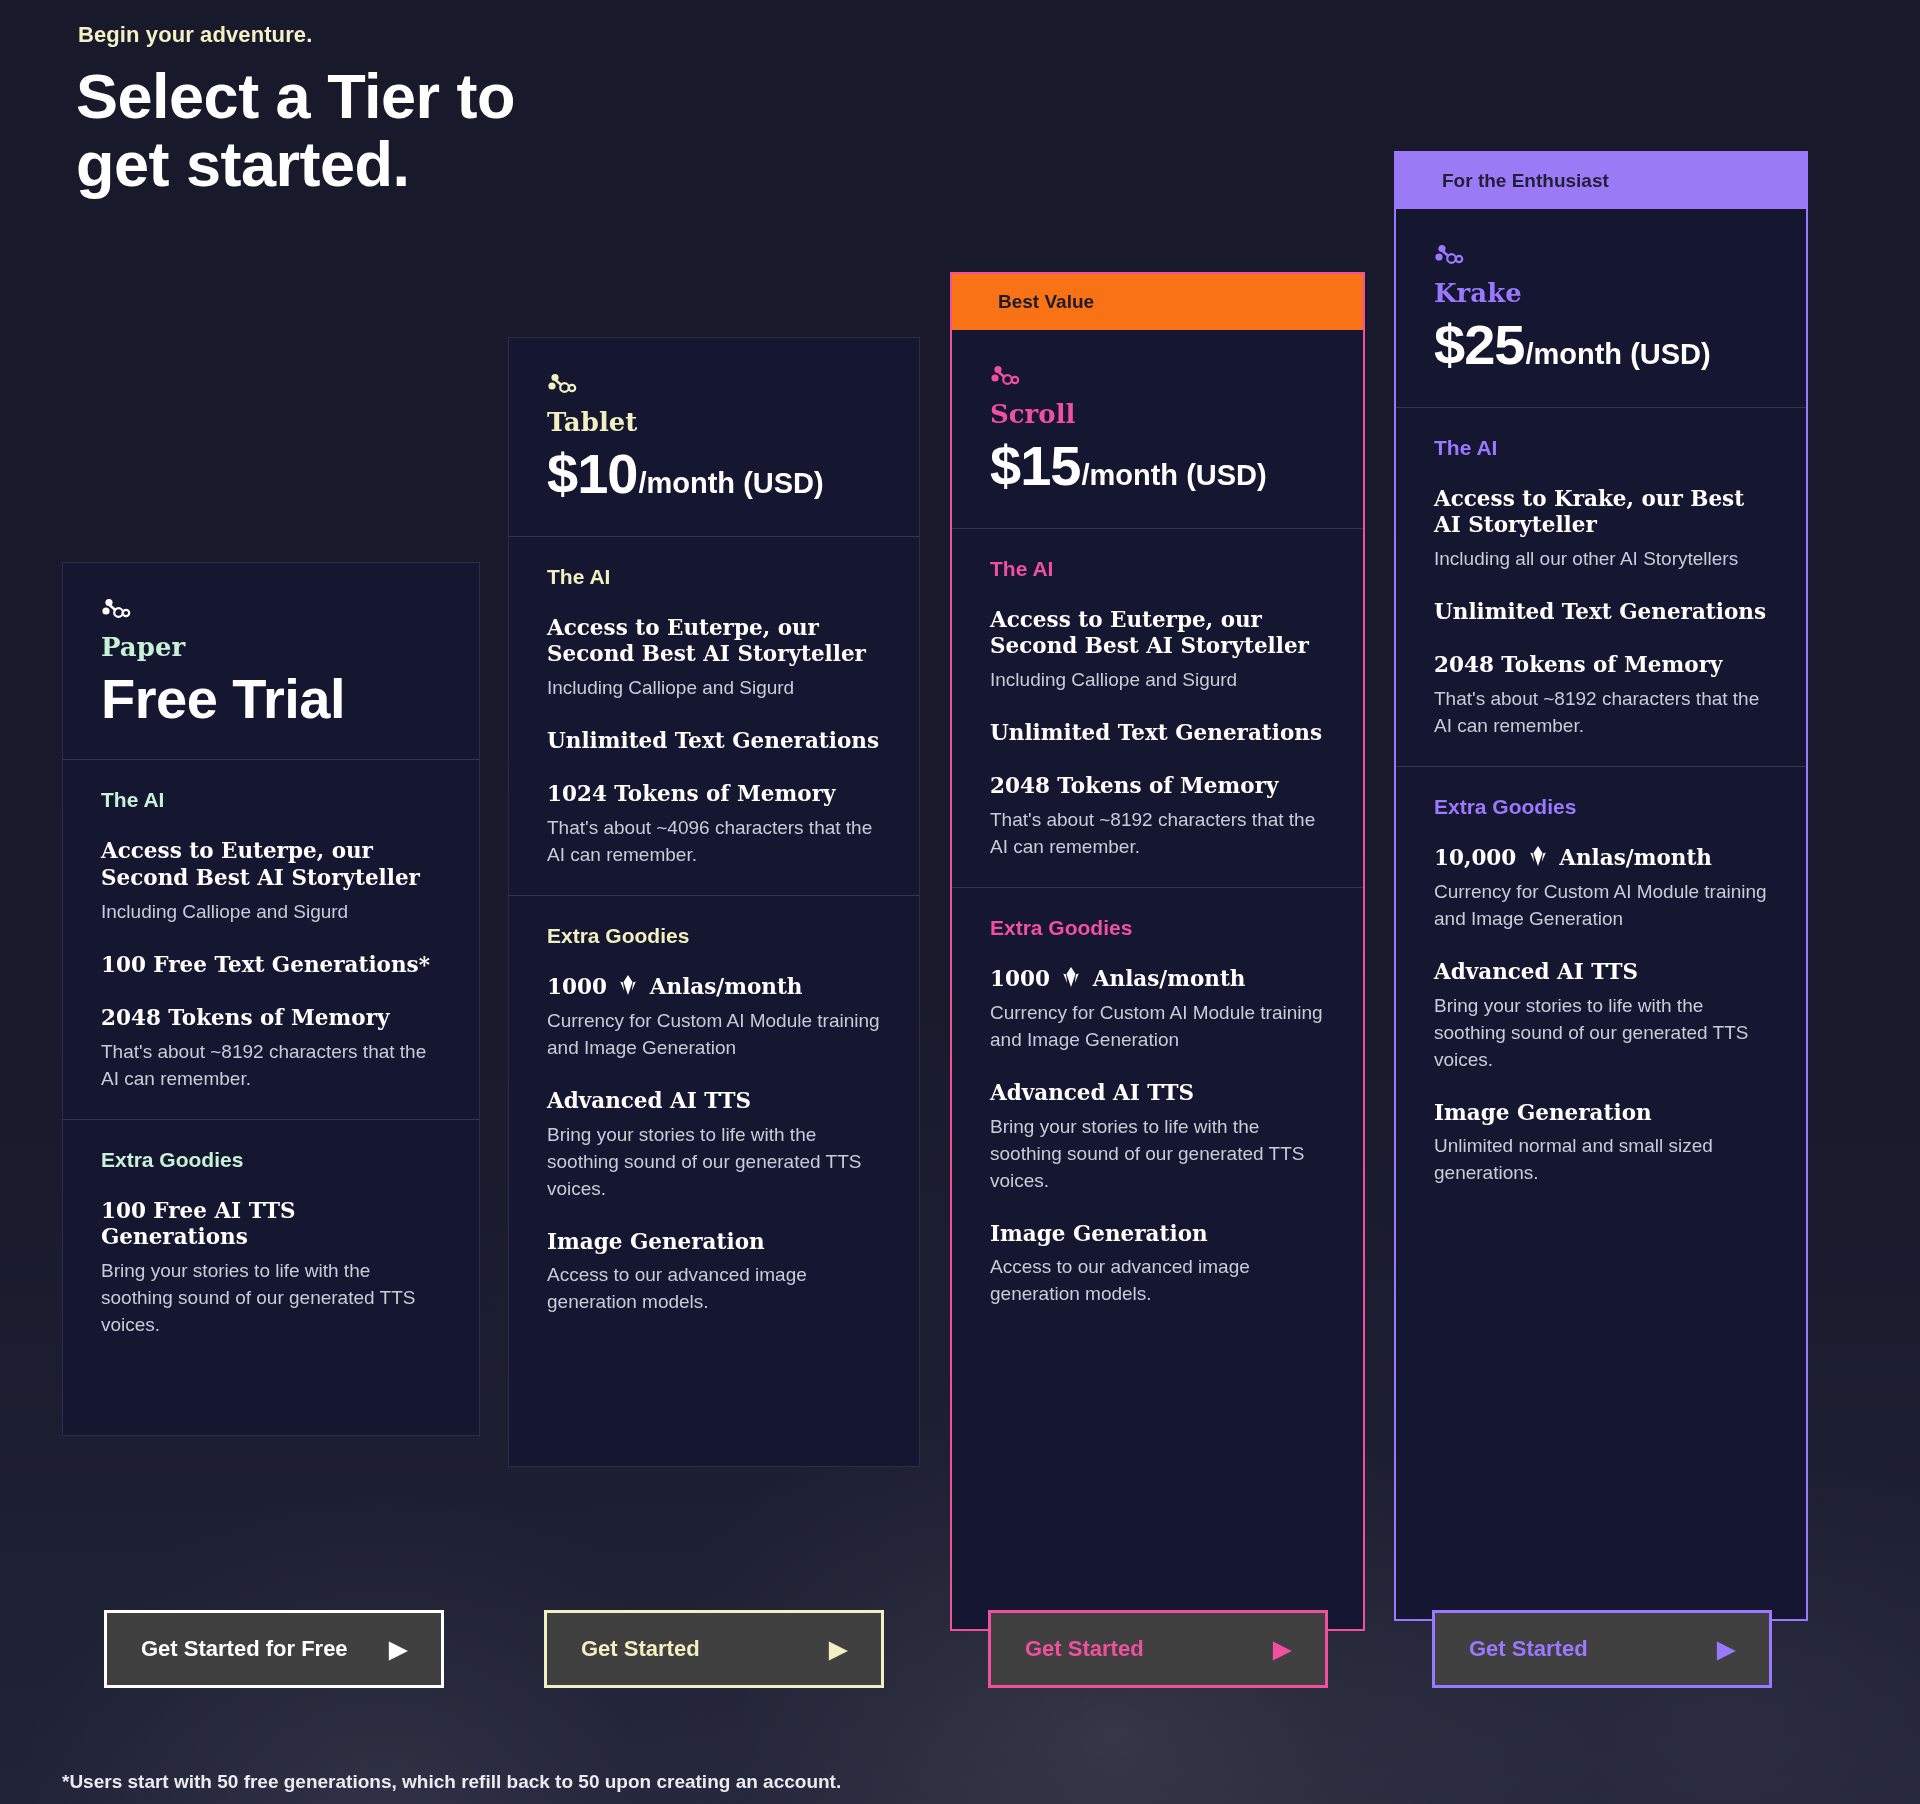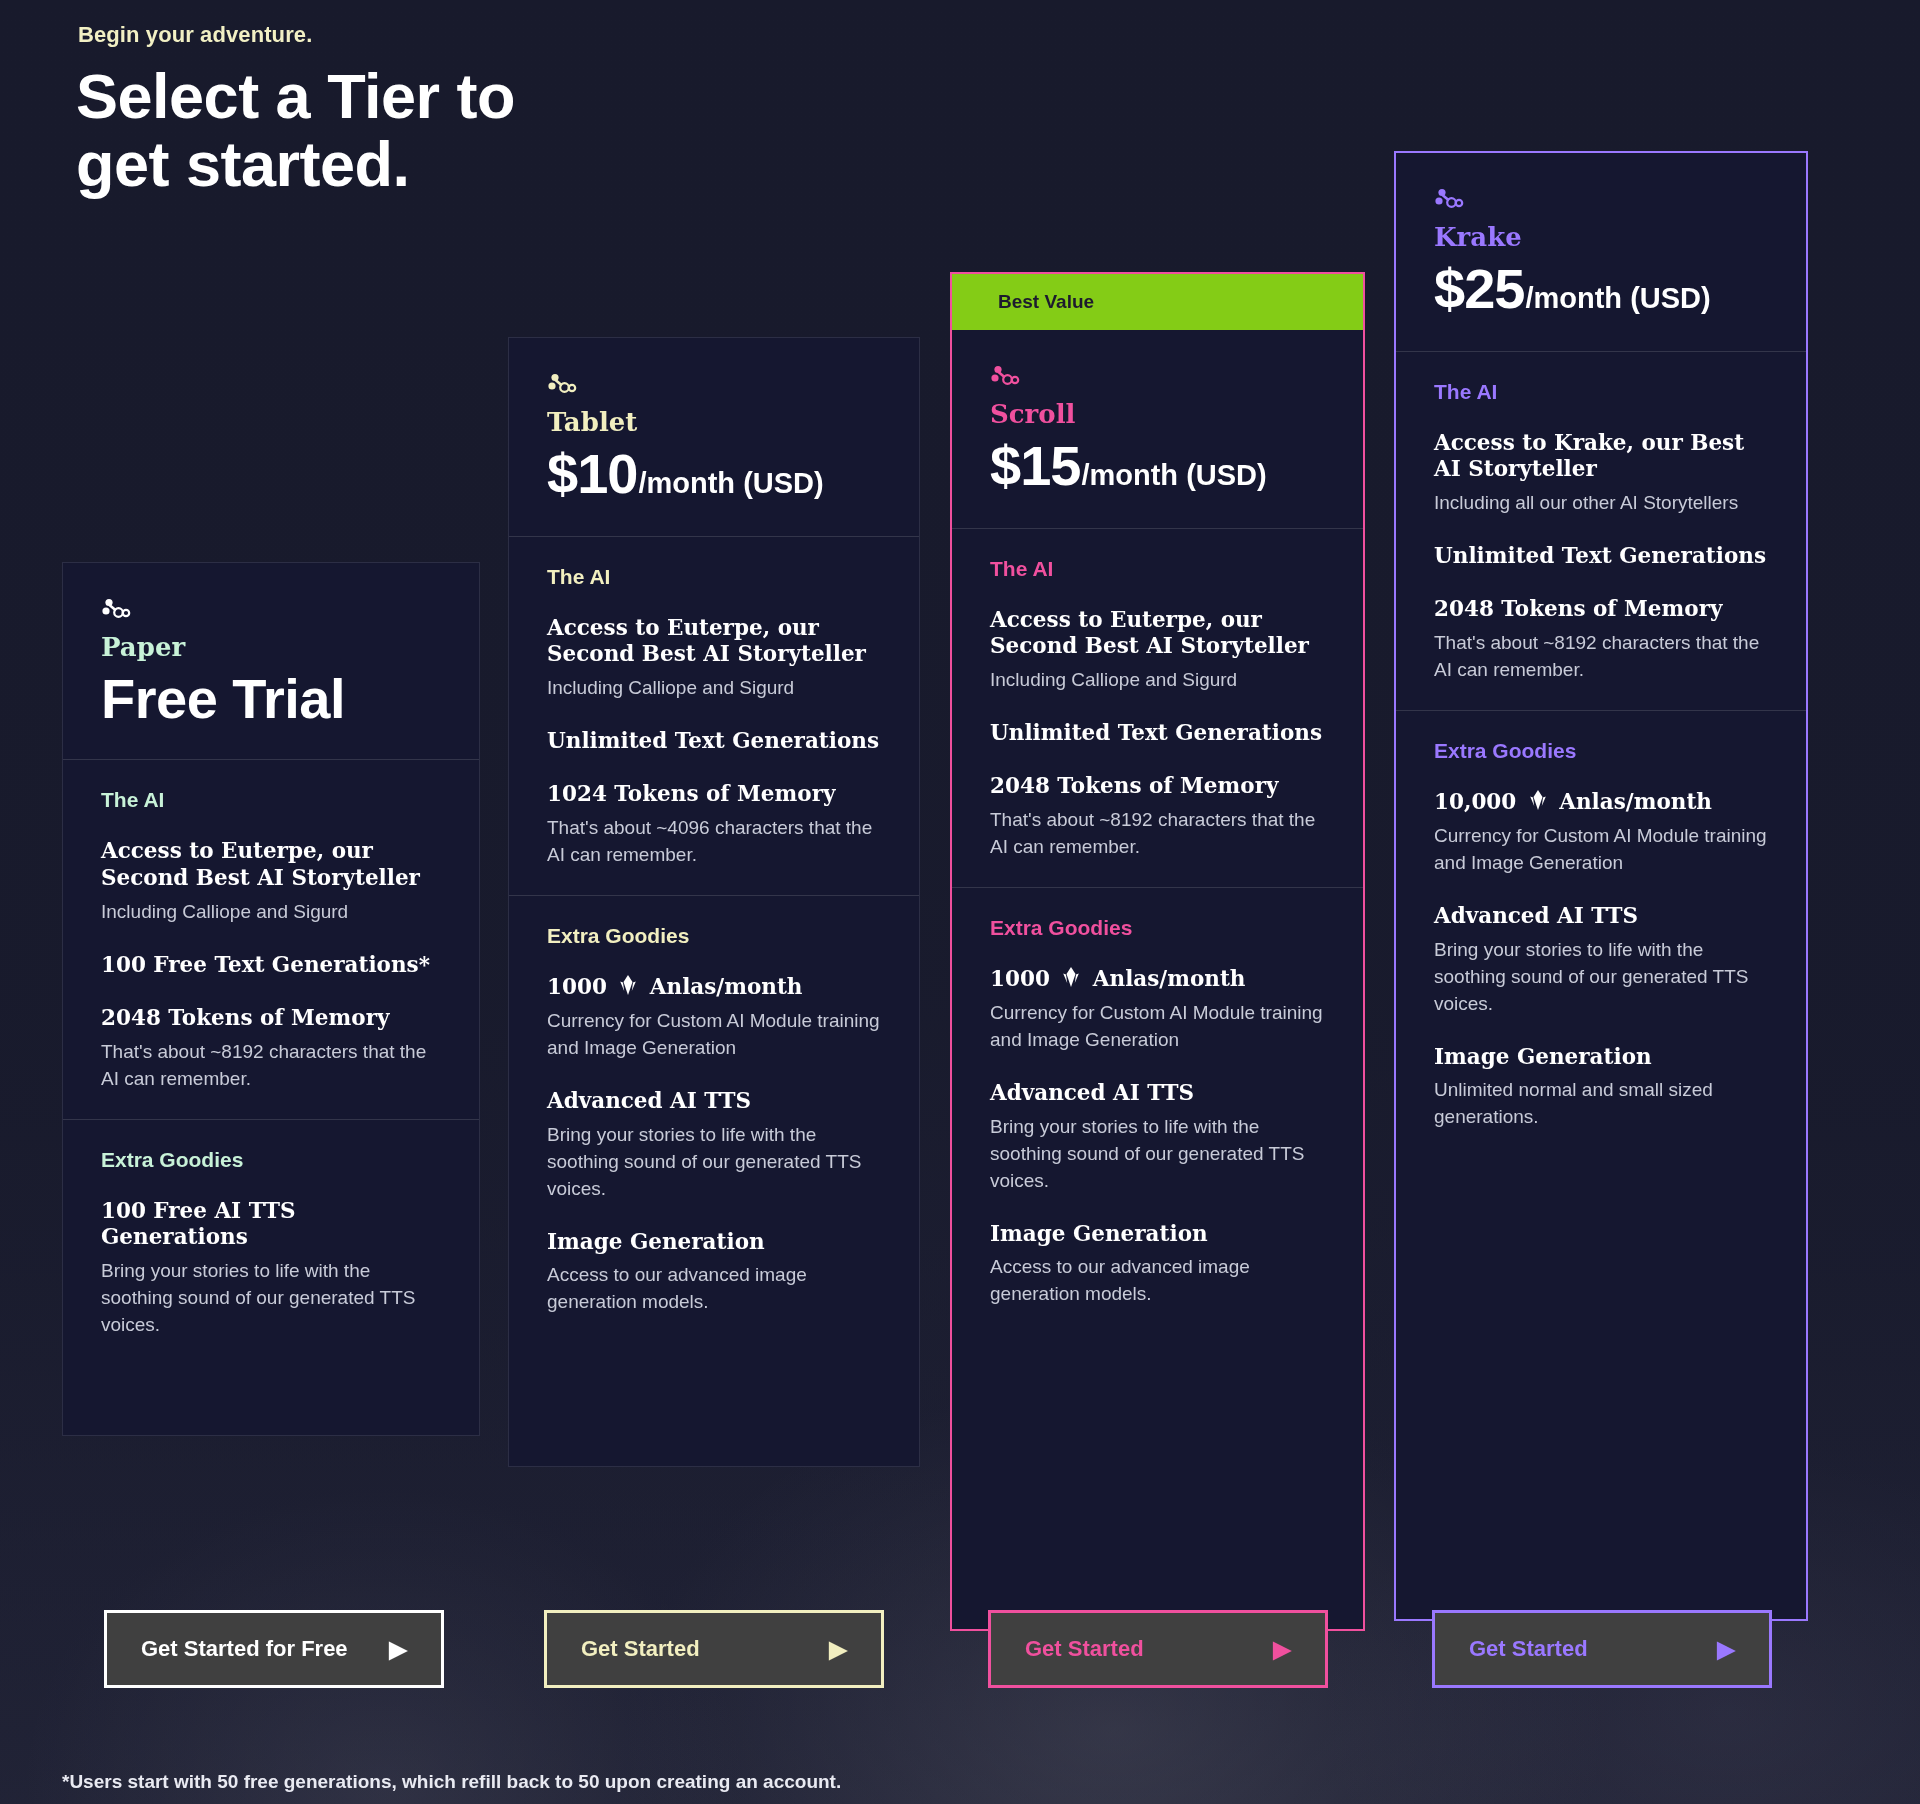--- a/index.html
+++ b/index.html
@@ -255,21 +255,21 @@
             <div class="feat-title">Image Generation</div>
             <div class="feat-sub">Access to our advanced image generation models.</div>
           </div>
         </div>
       </div>
       <div class="cta" style="left:544px;top:1610px;width:340px;border-color:#f2efc0;color:#f2efc0;">
         <span>Get Started</span>
         <span class="arrow">▶</span>
       </div>
       <div class="card" style="left:950px;top:272px;width:415px;height:1359px;border:2px solid #f0509e;">
-        <div class="ribbon" style="background:#84cc16;color:#1d1b2e;">
+        <div class="ribbon" style="background:#f97316;color:#1d1b2e;">
           <span>Best Value</span>
         </div>
         <div class="tier-head">
           <span class="tier-icon"><svg width="30" height="24" viewBox="0 0 30 24" fill="none">
               <circle cx="8" cy="5.5" r="3.6" fill="#f0509e"></circle>
               <circle cx="5" cy="14" r="3.6" fill="#f0509e"></circle>
               <path d="M8.5 8 L15 13.5" stroke="#f0509e" stroke-width="2.6"></path>
               <circle cx="17.5" cy="15.5" r="4.3" fill="none" stroke="#f0509e" stroke-width="2.2"></circle>
               <circle cx="25" cy="16" r="3.2" fill="none" stroke="#f0509e" stroke-width="2.2"></circle>
             </svg></span>
@@ -313,20 +313,23 @@
             <div class="feat-title">Image Generation</div>
             <div class="feat-sub">Access to our advanced image generation models.</div>
           </div>
         </div>
       </div>
       <div class="cta" style="left:988px;top:1610px;width:340px;border-color:#f0509e;color:#f0509e;">
         <span>Get Started</span>
         <span class="arrow">▶</span>
       </div>
       <div class="card" style="left:1394px;top:151px;width:414px;height:1470px;border:2px solid #9a78ff;">
+        <div class="ribbon" style="background:#9a7bf5;color:#231f3a;">
+          <span>For the Enthusiast</span>
+        </div>
         <div class="tier-head">
           <span class="tier-icon"><svg width="30" height="24" viewBox="0 0 30 24" fill="none">
               <circle cx="8" cy="5.5" r="3.6" fill="#9a78ff"></circle>
               <circle cx="5" cy="14" r="3.6" fill="#9a78ff"></circle>
               <path d="M8.5 8 L15 13.5" stroke="#9a78ff" stroke-width="2.6"></path>
               <circle cx="17.5" cy="15.5" r="4.3" fill="none" stroke="#9a78ff" stroke-width="2.2"></circle>
               <circle cx="25" cy="16" r="3.2" fill="none" stroke="#9a78ff" stroke-width="2.2"></circle>
             </svg></span>
           <div class="tier-name" style="color:#9a78ff;">Krake</div>
           <div class="price-row">

